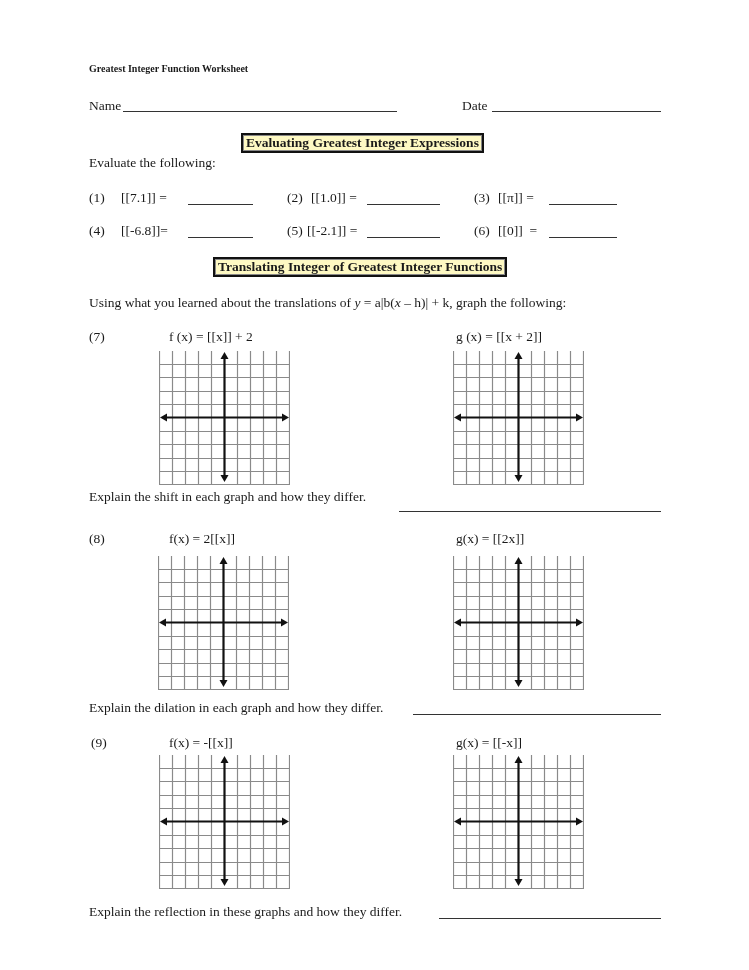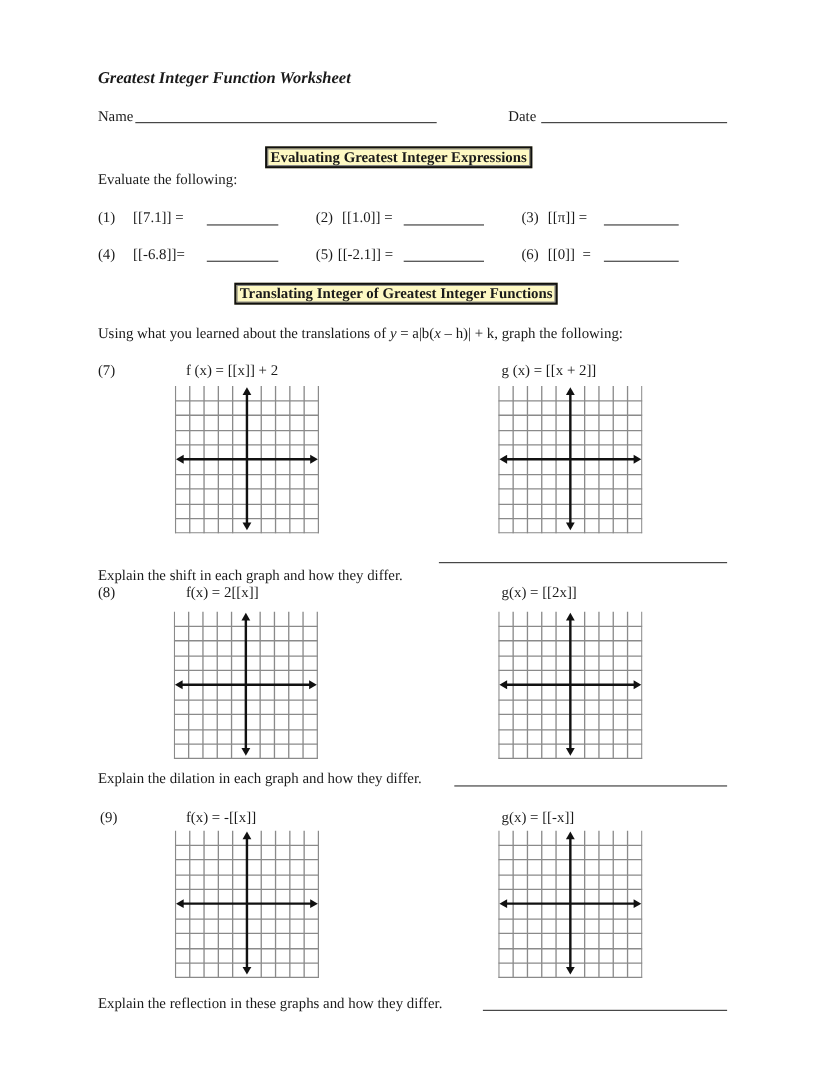--- a/index.html
+++ b/index.html
@@ -1,19 +1,19 @@
 <!DOCTYPE html>
 <html><head>
 <meta charset="utf-8">
 <style>
   html, body { margin: 0; padding: 0; background: #ffffff; }
   body { width: 749px; height: 970px; position: relative; overflow: hidden;
          font-family: "Liberation Serif", serif; color: #1a1a1a; font-size: 13.5px; }
   .abs { position: absolute; white-space: nowrap; }
-  .title { font-weight: bold; font-style: italic; font-size: 15px; }
+  .title { font-weight: bold; font-size: 10px; }
   .boxhead { position: absolute; border: 2px solid #111; background: #fef9c3; font-weight: bold;
              padding: 0 3px; line-height: 16px; font-size: 13.5px; box-shadow: 0 0 0 1px #888 inset; }
   .blank { position: absolute; border-bottom: 1.3px solid #333; height: 0; }
   .grid { position: absolute; width: 131px; height: 134px; }
   .grid svg { display: block; }
   i { font-style: italic; }
 </style>
 </head>
 <body>
 
@@ -121,21 +121,21 @@
       <line x1="4" y1="66.5" x2="127" y2="66.5"></line>
       <line x1="65.5" y1="4" x2="65.5" y2="128"></line>
       <polygon points="1,66.5 8,62.5 8,70.5" stroke="none"></polygon>
       <polygon points="130,66.5 123,62.5 123,70.5" stroke="none"></polygon>
       <polygon points="65.5,1 61.5,8 69.5,8" stroke="none"></polygon>
       <polygon points="65.5,131 61.5,124 69.5,124" stroke="none"></polygon>
     </g>
   </svg>
 </div>
 
-<div class="abs" style="left:89px;top:515px;">Explain the shift in each graph and how they differ.</div>
+<div class="abs" style="left:89px;top:489px;">Explain the shift in each graph and how they differ.</div>
 <div class="blank" style="left:399px;top:511px;width:262px;"></div>
 
 <div class="abs" style="left:89px;top:531px;">(8)</div>
 <div class="abs" style="left:169px;top:531px;">f(x) = 2[[x]]</div>
 <div class="abs" style="left:456px;top:531px;">g(x) = [[2x]]</div>
 
 <div class="grid" style="left:158px;top:556px;">
   <svg width="131" height="134" viewBox="0 0 131 134">
     <g stroke="#8a8a8a" stroke-width="1.2">
       <line x1="0.5" y1="0" x2="0.5" y2="134"></line>

